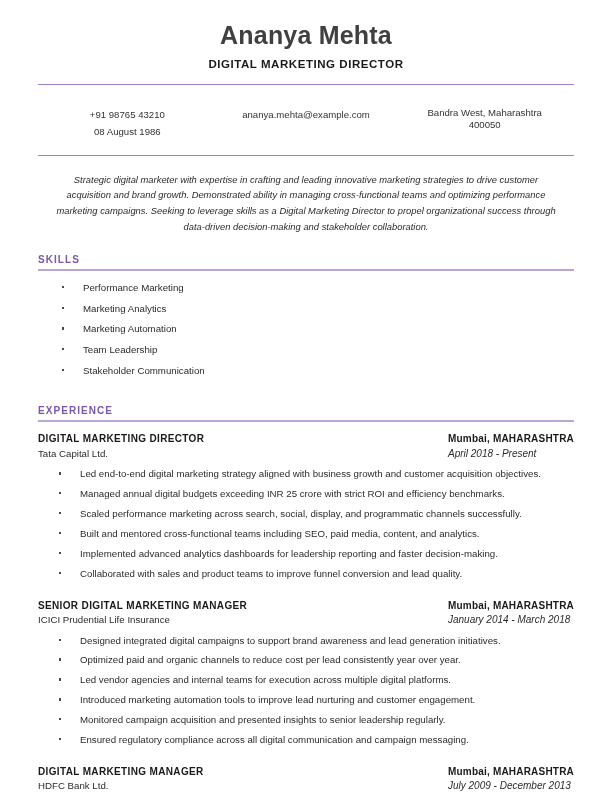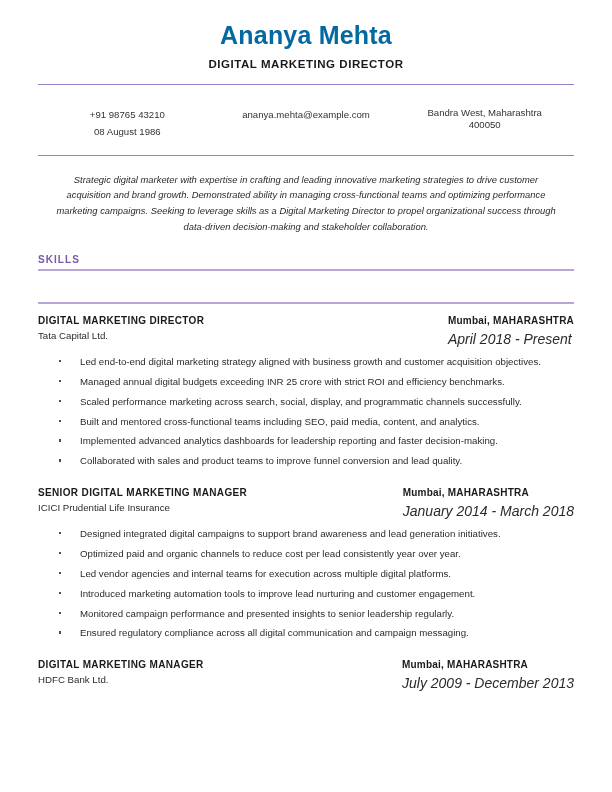--- a/index.html
+++ b/index.html
@@ -19,21 +19,21 @@
     width: 612px;
     height: 792px;
     box-sizing: border-box;
     padding: 0 38px;
     position: relative;
   }
 
   
   .name {
     text-align: center;
-    color: #0369a1;
+    color: #404040;
     font-size: 25px;
     font-weight: bold;
     letter-spacing: 0.2px;
     margin: 22px 0 0 0;
     line-height: 1.1;
   }
   .subtitle {
     text-align: center;
     color: #1a1a1a;
     font-size: 11.5px;
@@ -148,21 +148,21 @@
     line-height: 1.45;
   }
   .job-location {
     font-size: 10px;
     font-weight: bold;
     letter-spacing: 0.2px;
     color: #1a1a1a;
     line-height: 1.45;
   }
   .job-dates {
-    font-size: 14px;
+    font-size: 10px;
     font-style: italic;
     color: #2b2b2b;
     line-height: 1.45;
   }
   .job-bullets {
     padding-top: 7px;
   }
   .job-bullets ul.bullets li {
     margin-bottom: 7px;
     line-height: 1.33;
@@ -194,24 +194,34 @@
   </div>
 
   <div class="rule-thin"></div>
 
   <div class="summary">Strategic digital marketer with expertise in crafting and leading innovative marketing strategies to drive customer acquisition and brand growth. Demonstrated ability in managing cross-functional teams and optimizing performance marketing campaigns. Seeking to leverage skills as a Digital Marketing Director to propel organizational success through data-driven decision-making and stakeholder collaboration.</div>
 
   <div class="section">
     <div class="section-title">SKILLS</div>
     <div class="rule-section"></div>
     <div class="skills-wrap">
+      <div class="skills-col right">
+        <ul class="bullets">
+          <li>Performance Marketing</li>
+          <li>Marketing Analytics</li>
+          <li>Marketing Automation</li>
+          <li>Team Leadership</li>
+          <li>Stakeholder Communication</li>
+        </ul>
+      </div>
     </div>
   </div>
 
   <div class="section">
+    <div class="section-title">EXPERIENCE</div>
     <div class="rule-section"></div>
 
     <div class="job">
       <div class="job-head">
         <div class="job-left">
           <div class="job-title">DIGITAL MARKETING DIRECTOR</div>
           <div class="job-company">Tata Capital Ltd.</div>
         </div>
         <div class="job-right">
           <div class="job-location">Mumbai, MAHARASHTRA</div>
@@ -240,21 +250,21 @@
           <div class="job-location">Mumbai, MAHARASHTRA</div>
           <div class="job-dates">January 2014 - March 2018</div>
         </div>
       </div>
       <div class="job-bullets">
         <ul class="bullets">
           <li>Designed integrated digital campaigns to support brand awareness and lead generation initiatives.</li>
           <li>Optimized paid and organic channels to reduce cost per lead consistently year over year.</li>
           <li>Led vendor agencies and internal teams for execution across multiple digital platforms.</li>
           <li>Introduced marketing automation tools to improve lead nurturing and customer engagement.</li>
-          <li>Monitored campaign performance and presented insights to senior leadership regularly.</li>
+          <li>Monitored campaign acquisition and presented insights to senior leadership regularly.</li>
           <li>Ensured regulatory compliance across all digital communication and campaign messaging.</li>
         </ul>
       </div>
     </div>
 
     <div class="job">
       <div class="job-head">
         <div class="job-left">
           <div class="job-title">DIGITAL MARKETING MANAGER</div>
           <div class="job-company">HDFC Bank Ltd.</div>

